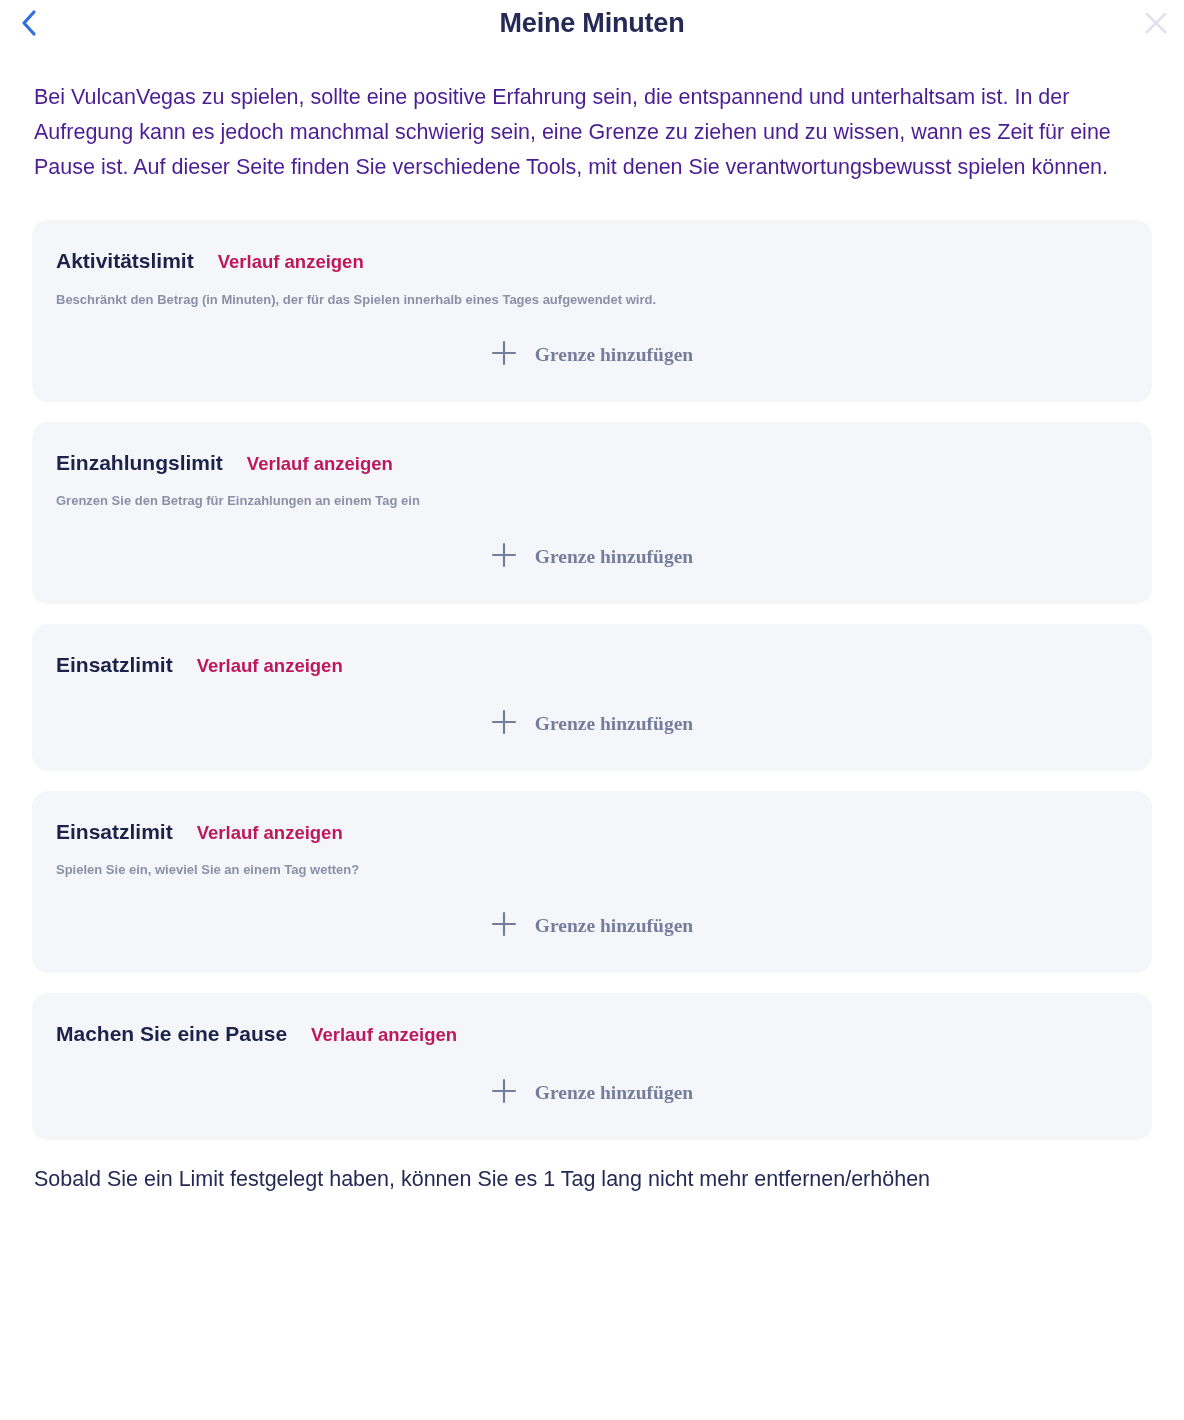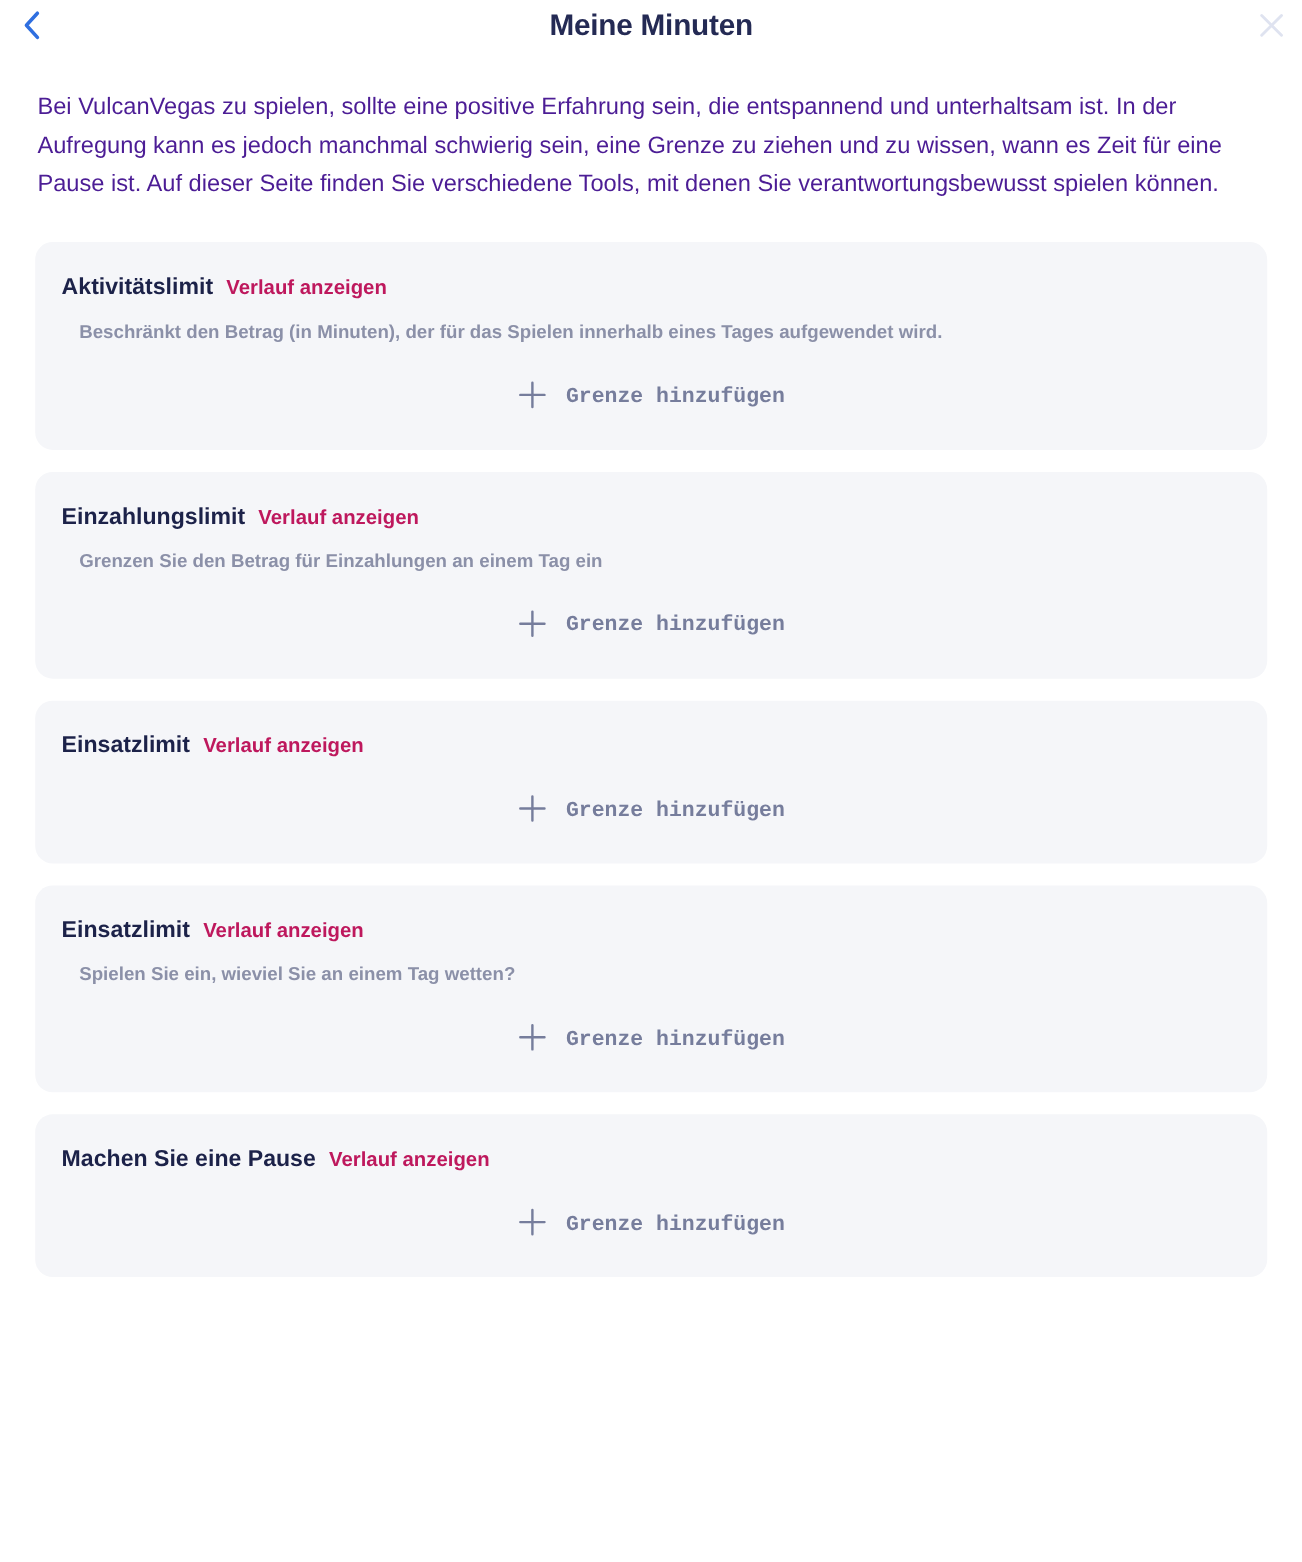--- a/index.html
+++ b/index.html
@@ -71,60 +71,60 @@
     gap: 20px;
   }
   .limit-card {
     background: #f5f6f9;
     border-radius: 16px;
     padding: 28px 24px 26px 24px;
   }
   .card-head {
     display: flex;
     align-items: baseline;
-    gap: 12px;
+    gap: 24px;
     flex-wrap: wrap;
   }
   .card-title {
     font-size: 21px;
     font-weight: 700;
     color: #1c2249;
     margin: 0;
     line-height: 1.2;
   }
   .card-link {
     font-size: 18.5px;
     font-weight: 700;
     color: #be185d;
     text-decoration: none;
     cursor: pointer;
     line-height: 1.2;
   }
   .card-desc {
-    margin: 17px 0 0 16px;
-    font-size: 17px;
+    margin: 17px 0 0 0;
+    font-size: 13px;
     font-weight: 600;
     color: #8b90a8;
     line-height: 1.35;
   }
   .add-row {
     margin-top: 26px;
     display: flex;
     align-items: center;
     justify-content: center;
   }
   .add-btn {
     display: inline-flex;
     align-items: center;
     gap: 18px;
     background: transparent;
     border: none;
     padding: 6px 10px;
     cursor: pointer;
-    font-family: Liberation Mono, monospace;
+    font-family: Liberation Serif, serif;
   }
   .add-btn .plus-icon { display: block; flex: 0 0 auto; }
   .add-btn-label {
     font-size: 19.5px;
     font-weight: 700;
     color: #767d9c;
     line-height: 1;
   }
 
   
@@ -248,14 +248,15 @@
               <path d="M13 2 V24 M2 13 H24" stroke="#767d9c" stroke-width="2.2" stroke-linecap="round"></path>
             </svg>
           </span>
           <span class="add-btn-label">Grenze hinzufügen</span>
         </button>
       </div>
     </section>
 
   </div>
 
+  <p class="footer-note">Sobald Sie ein Limit festgelegt haben, können Sie es 1 Tag lang nicht mehr entfernen/erhöhen</p>
 
 </div>
 
 </body></html>

